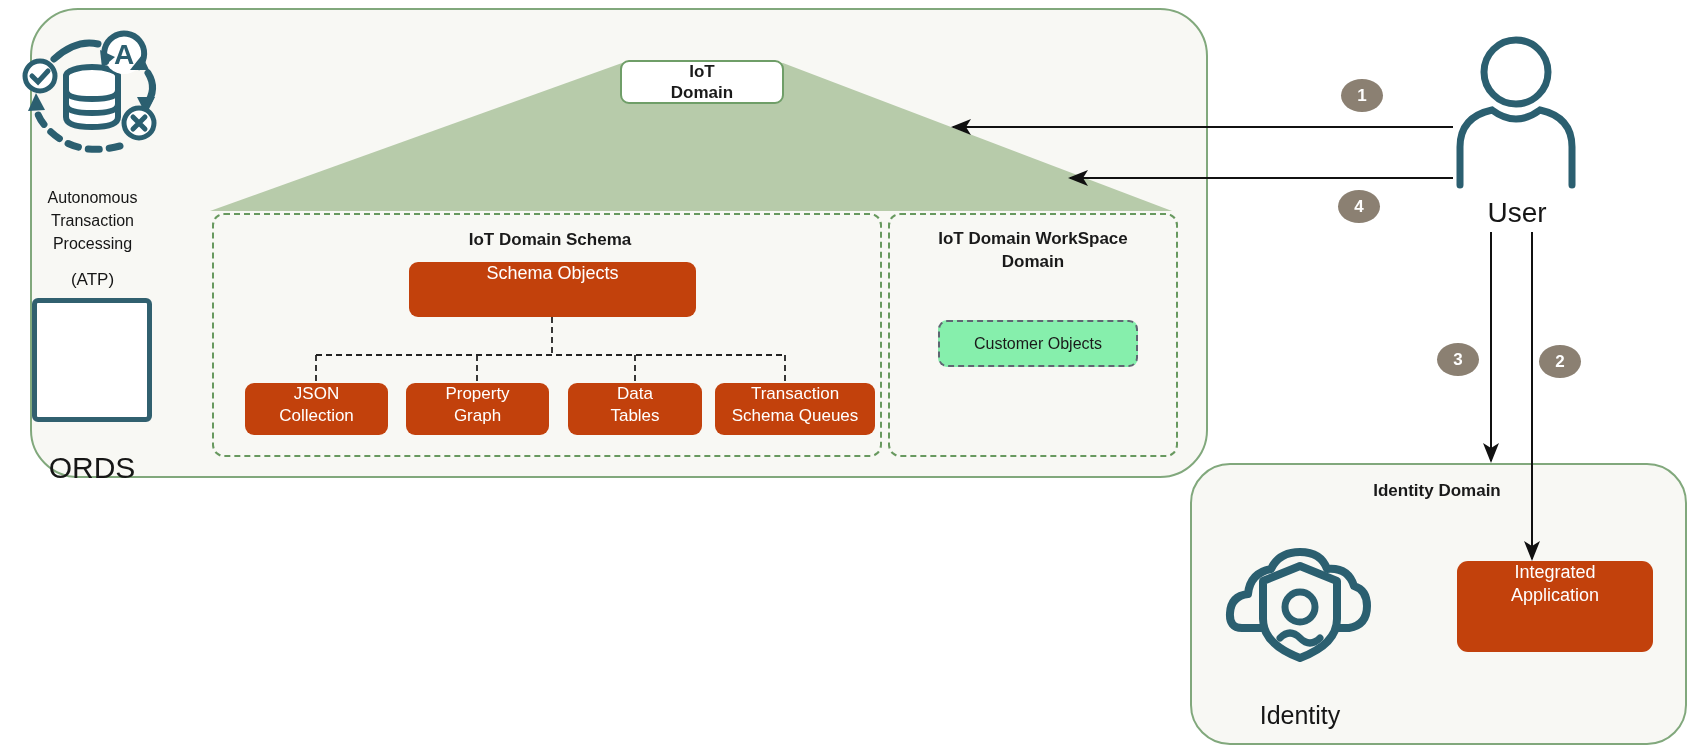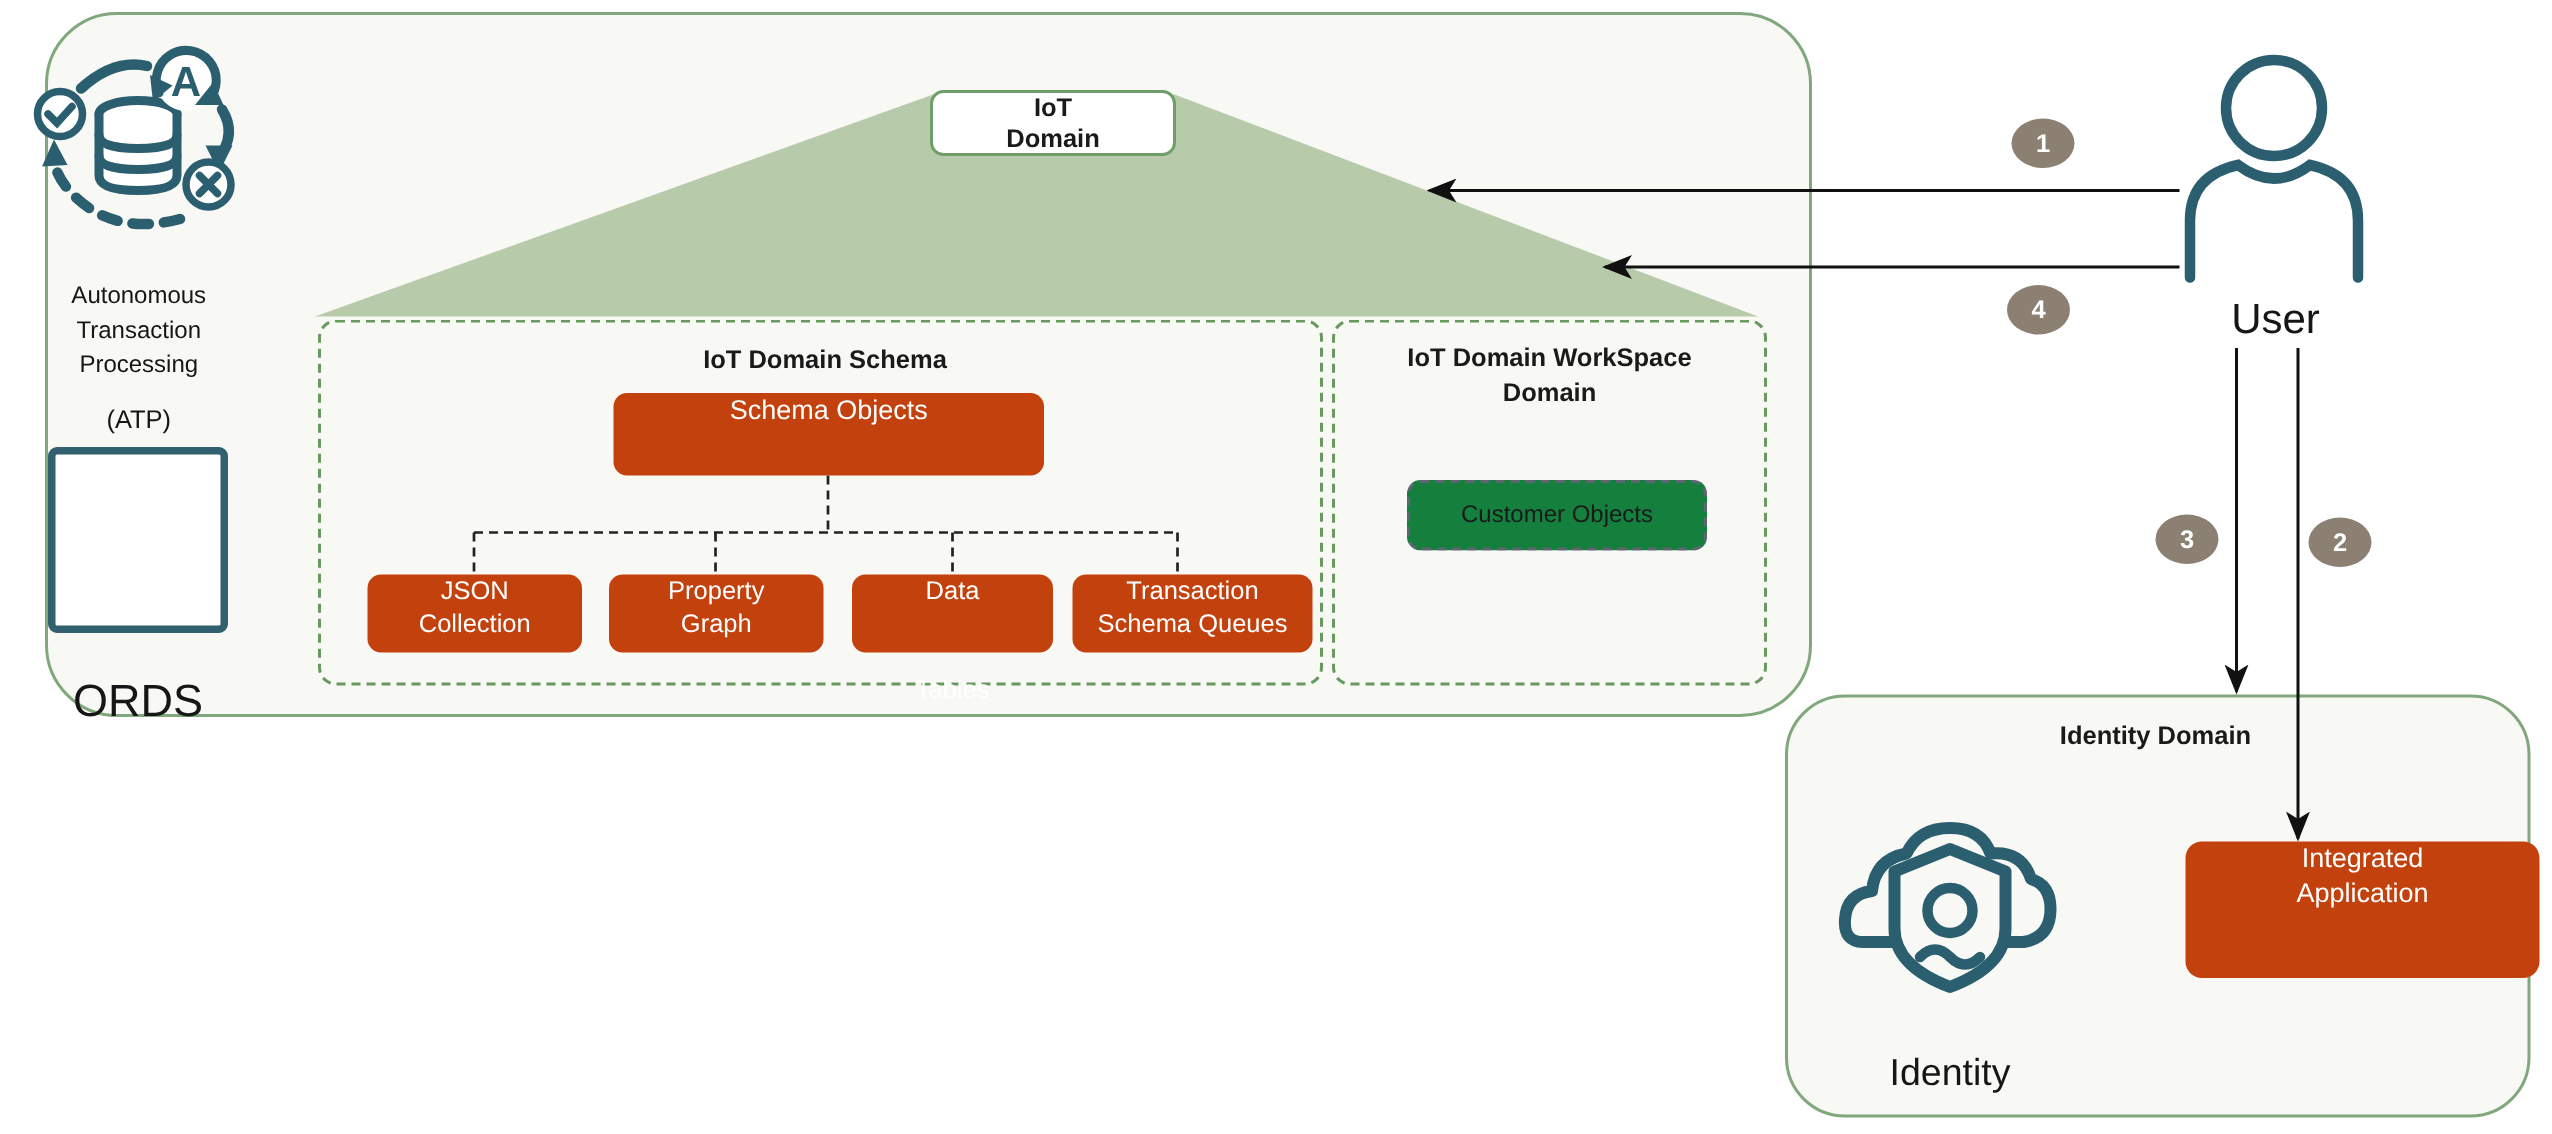--- a/index.html
+++ b/index.html
@@ -7,21 +7,21 @@
   #canvas{position:relative;width:1701px;height:756px;background:#ffffff;overflow:hidden;}
   .panel{position:absolute;background:#f8f8f4;border:2px solid #81a87c;box-sizing:border-box;}
   #iot-group{left:30px;top:8px;width:1178px;height:470px;border-radius:48px;z-index:1;}
   #identity-panel{left:1190px;top:463px;width:497px;height:282px;border-radius:40px;z-index:1;}
   .panel-title{position:absolute;font-weight:bold;font-size:17px;text-align:center;z-index:4;white-space:nowrap;}
   #svg-layer{position:absolute;left:0;top:0;z-index:2;pointer-events:none;}
   .dashed-box{position:absolute;border:2px dashed #68995f;border-radius:12px;box-sizing:border-box;z-index:2;}
   .green-box{position:absolute;background:#c2410c;border-radius:9px;color:#ffffff;display:flex;flex-direction:column;align-items:center;justify-content:flex-start;text-align:center;z-index:3;box-sizing:border-box;}
   .green-box span{display:block;line-height:1.3;}
   #iot-domain-box{position:absolute;left:620px;top:60px;width:164px;height:44px;background:#ffffff;border:2px solid #6f9e68;border-radius:9px;display:flex;flex-direction:column;align-items:center;justify-content:center;font-weight:bold;font-size:17px;line-height:1.25;z-index:3;box-sizing:border-box;}
-  #customer-box{position:absolute;left:938px;top:320px;width:200px;height:47px;background:#15803d;border:2px dashed #5f6672;border-radius:9px;display:flex;align-items:center;justify-content:center;font-size:16px;z-index:3;box-sizing:border-box;}
+  #customer-box{position:absolute;left:938px;top:320px;width:200px;height:47px;background:#86efac;border:2px dashed #5f6672;border-radius:9px;display:flex;align-items:center;justify-content:center;font-size:16px;z-index:3;box-sizing:border-box;}
   .icon-label{position:absolute;z-index:3;text-align:center;color:#161616;margin-top:18px;}
   .badge{position:absolute;width:42px;height:33px;background:#8b8072;border-radius:50%;color:#ffffff;font-weight:bold;font-size:17px;display:flex;align-items:center;justify-content:center;z-index:4;}
   #ords-frame{position:absolute;left:32px;top:298px;width:120px;height:124px;border:5px solid #31606f;border-radius:6px;background:#ffffff;box-sizing:border-box;display:flex;align-items:center;justify-content:center;z-index:3;}
   #atp-label{left:10px;top:168px;width:165px;font-size:16px;line-height:1.45;}
   #atp-abbrev{left:10px;top:252px;width:165px;font-size:17px;}
   #ords-label{left:33px;top:433px;width:118px;font-size:30px;}
   #user-label{left:1462px;top:179px;width:110px;font-size:28px;}
   #identity-label{left:1225px;top:683px;width:150px;font-size:25px;}
 </style>
 </head>
@@ -132,21 +132,21 @@
   </div>
 
   <div class="green-box" style="left:406px;top:383px;width:143px;height:52px;font-size:17px;">
     <span>Property</span>
     <span>Graph</span>
   </div>
   <div class="green-box" style="left:245px;top:383px;width:143px;height:52px;font-size:17px;">
     <span>JSON</span>
     <span>Collection</span>
   </div>
-  <div class="green-box" style="left:568px;top:383px;width:134px;height:52px;font-size:17px;gap:44px;">
+  <div class="green-box" style="left:568px;top:383px;width:134px;height:52px;font-size:17px;">
     <span>Data</span>
     <span>Tables</span>
   </div>
   <div class="green-box" style="left:715px;top:383px;width:160px;height:52px;font-size:17px;">
     <span>Transaction</span>
     <span>Schema Queues</span>
   </div>
 
   <div class="dashed-box" style="left:888px;top:213px;width:290px;height:244px;"></div>
   <div class="panel-title" style="left:843px;top:228px;width:380px;line-height:1.35;">
@@ -154,21 +154,21 @@
     <span>Domain</span>
   </div>
   <div id="customer-box">
     <span>Customer Objects</span>
   </div>
 
   <div class="icon-label" id="user-label">User</div>
 
   <div class="icon-label" id="identity-label">Identity</div>
 
-  <div class="green-box" style="left:1457px;top:561px;width:236px;height:91px;font-size:18px;border-radius:11px;">
+  <div class="green-box" style="left:1457px;top:561px;width:196px;height:91px;font-size:18px;border-radius:11px;">
     <span>Integrated</span>
     <span>Application</span>
   </div>
 
   <div class="badge" style="left:1341px;top:79px;">1</div>
   <div class="badge" style="left:1338px;top:190px;">4</div>
   <div class="badge" style="left:1437px;top:343px;">3</div>
   <div class="badge" style="left:1539px;top:345px;">2</div>
 
 </div>

